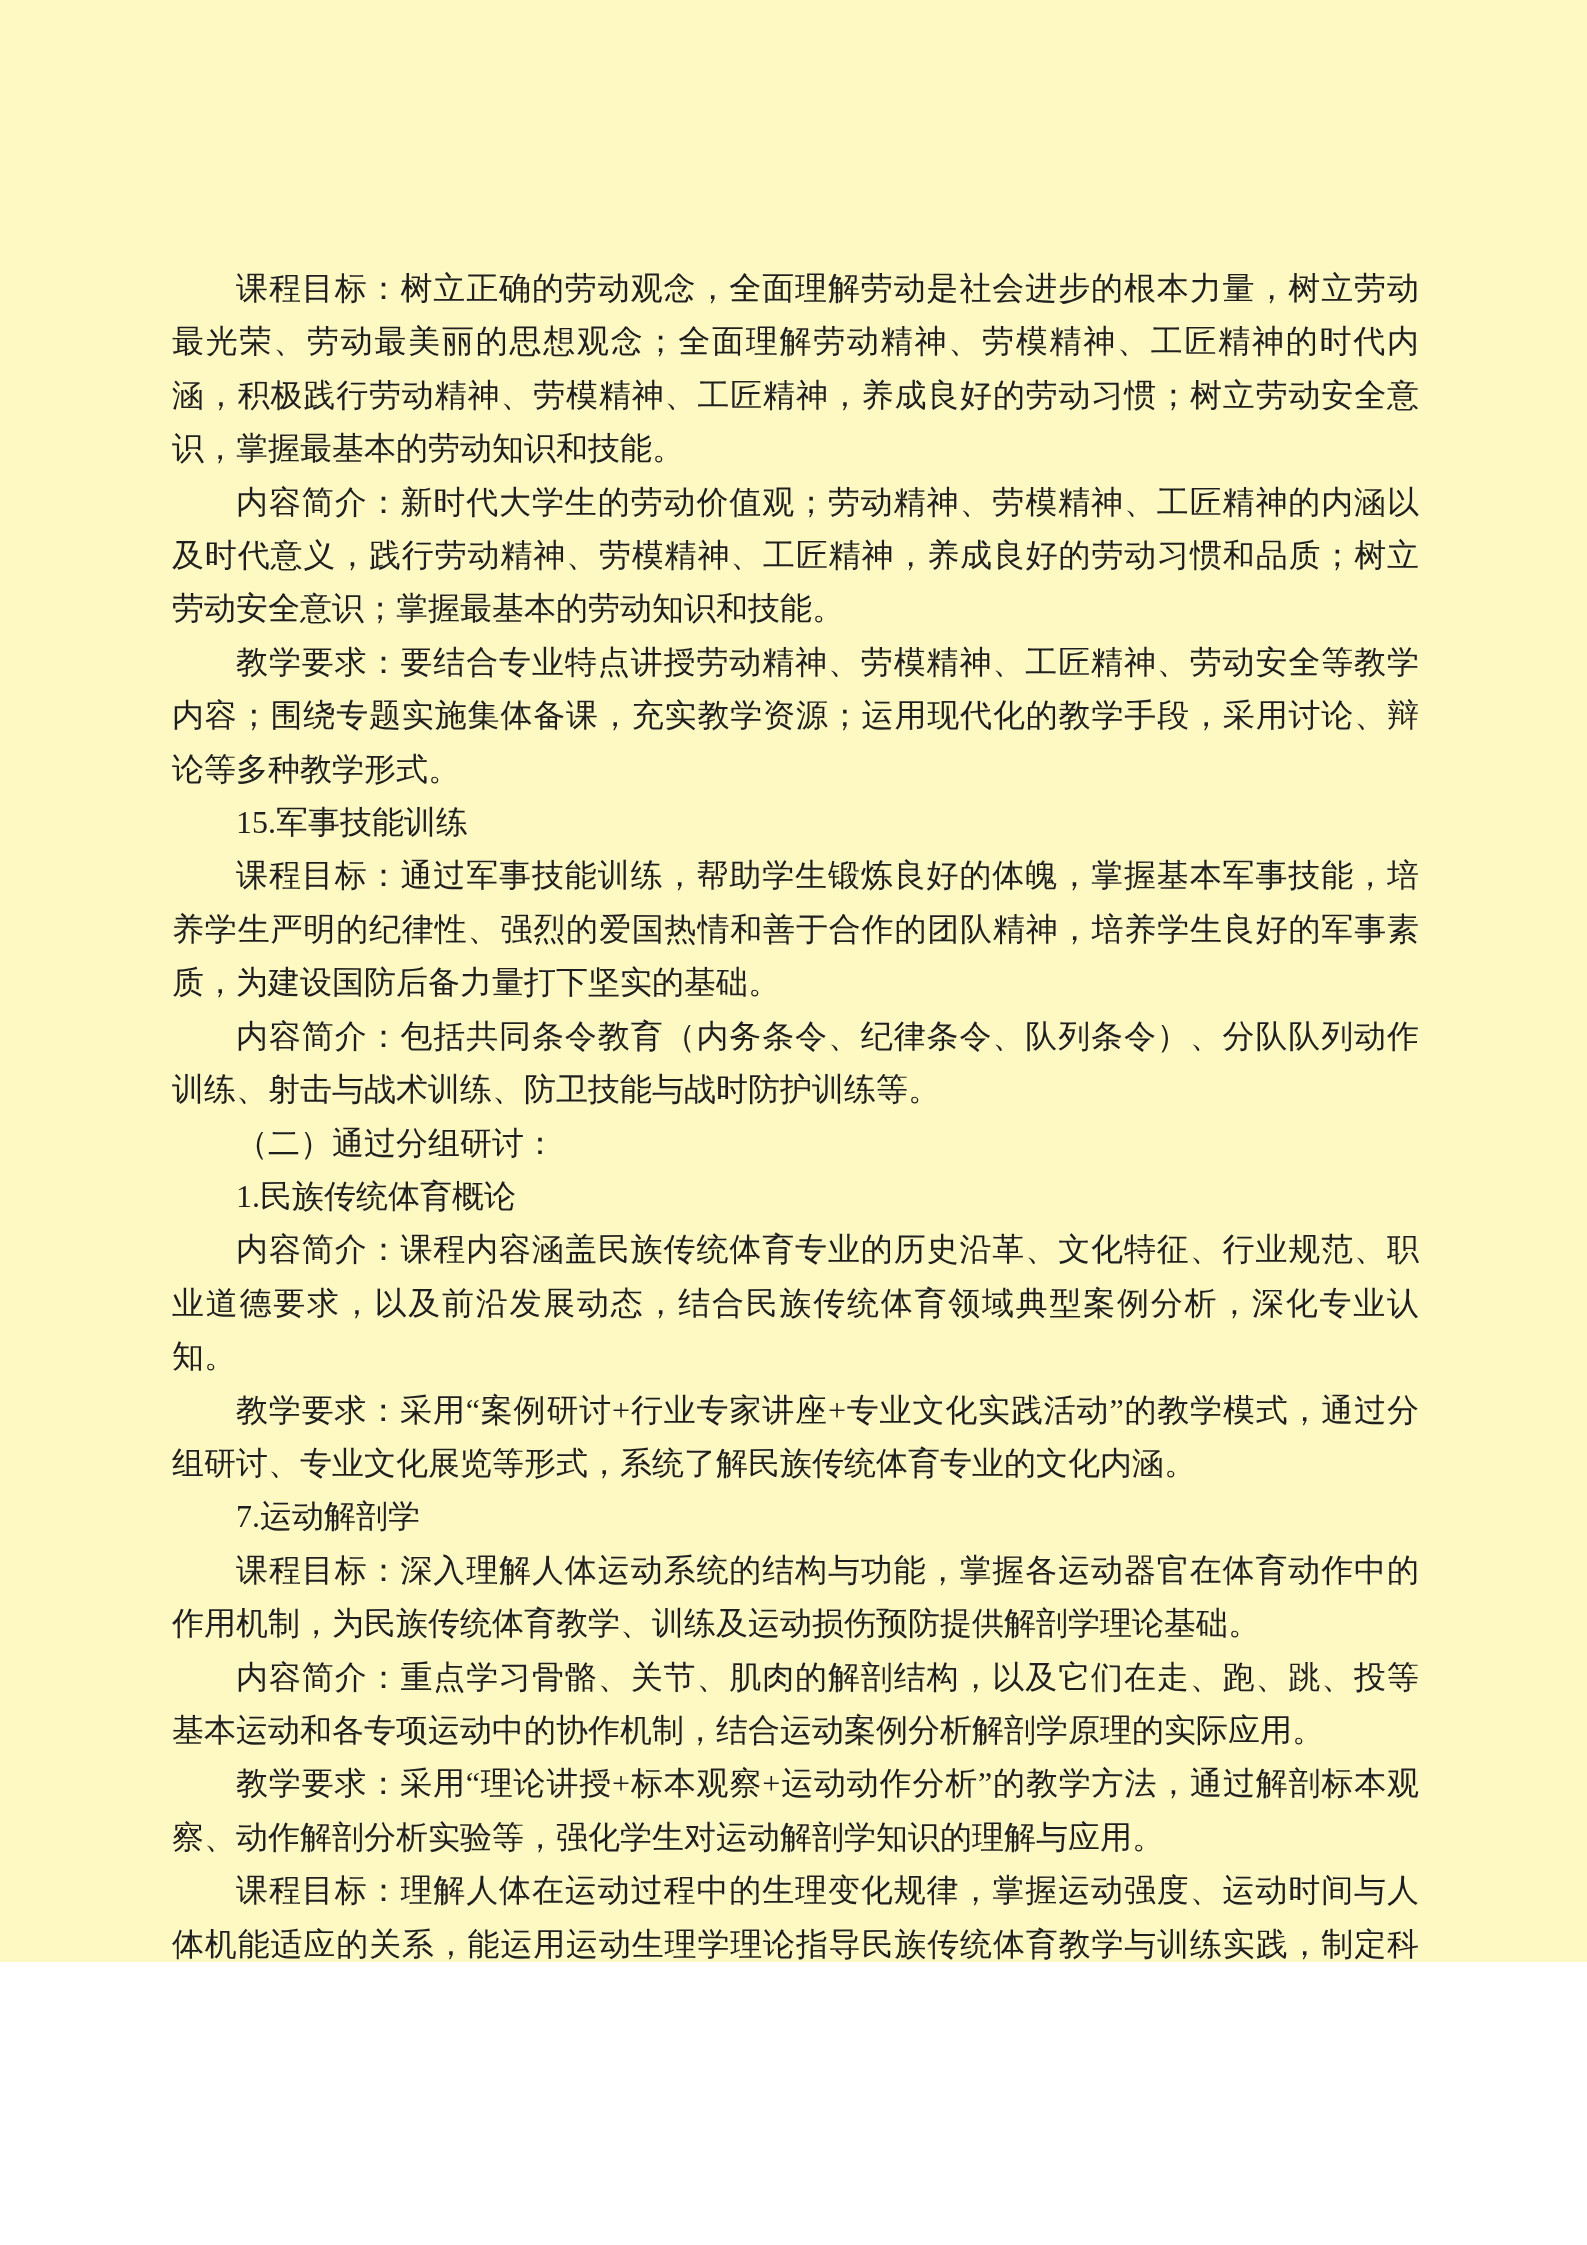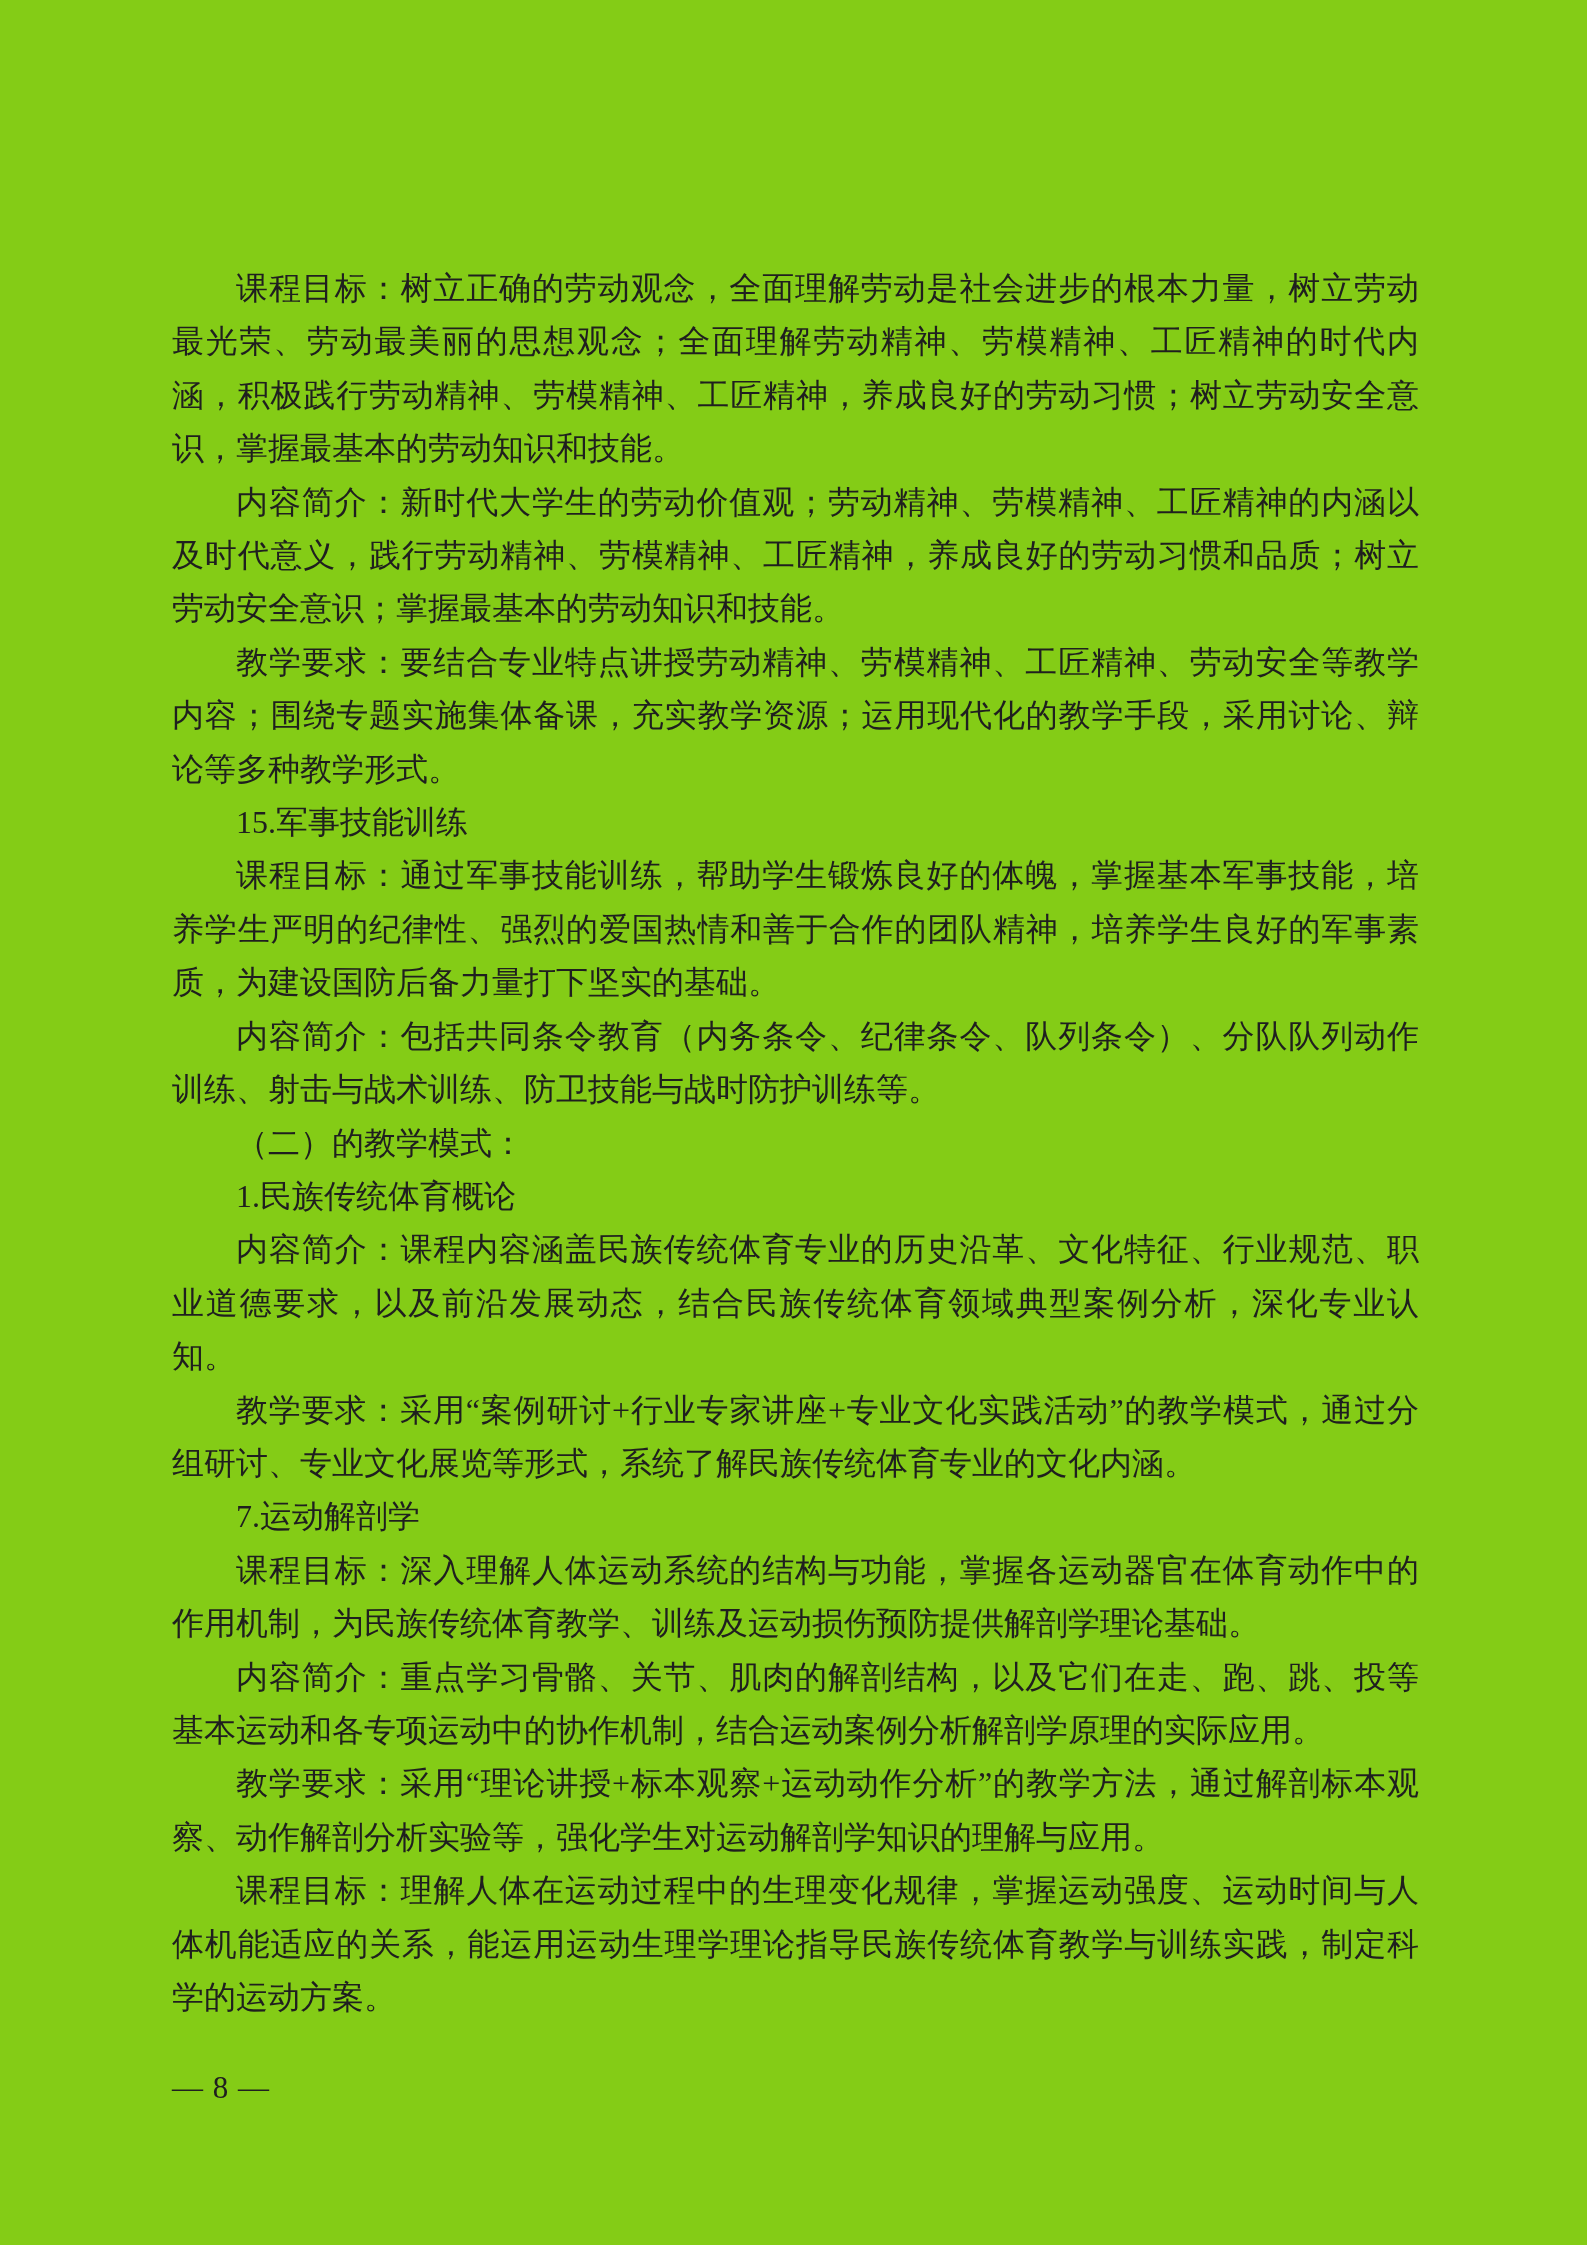--- a/index.html
+++ b/index.html
@@ -3,22 +3,22 @@
 <meta charset="utf-8">
 <style>
   html, body {
     margin: 0;
     padding: 0;
     background: #ffffff;
   }
   .page {
     position: relative;
     width: 1587px;
-    height: 2245px;
-    background: #84cc16;
+    height: 1962px;
+    background: #fef9c3;
     font-family: "Liberation Serif", "DejaVu Serif", serif;
     overflow: hidden;
   }
   .doc-body {
     position: absolute;
     left: 172px;
     top: 262px;
     width: 1247px;
     font-size: 32px;
     line-height: 53.4px;
@@ -46,21 +46,21 @@
 <body>
 
 <div class="page">
   <div class="doc-body">
     <p>课程目标：树立正确的劳动观念，全面理解劳动是社会进步的根本力量，树立劳动最光荣、劳动最美丽的思想观念；全面理解劳动精神、劳模精神、工匠精神的时代内涵，积极践行劳动精神、劳模精神、工匠精神，养成良好的劳动习惯；树立劳动安全意识，掌握最基本的劳动知识和技能。</p>
     <p>内容简介：新时代大学生的劳动价值观；劳动精神、劳模精神、工匠精神的内涵以及时代意义，践行劳动精神、劳模精神、工匠精神，养成良好的劳动习惯和品质；树立劳动安全意识；掌握最基本的劳动知识和技能。</p>
     <p>教学要求：要结合专业特点讲授劳动精神、劳模精神、工匠精神、劳动安全等教学内容；围绕专题实施集体备课，充实教学资源；运用现代化的教学手段，采用讨论、辩论等多种教学形式。</p>
     <p>15.军事技能训练</p>
     <p>课程目标：通过军事技能训练，帮助学生锻炼良好的体魄，掌握基本军事技能，培养学生严明的纪律性、强烈的爱国热情和善于合作的团队精神，培养学生良好的军事素质，为建设国防后备力量打下坚实的基础。</p>
     <p>内容简介：包括共同条令教育（内务条令、纪律条令、队列条令）、分队队列动作训练、射击与战术训练、防卫技能与战时防护训练等。</p>
-    <p>（二）的教学模式：</p>
+    <p>（二）通过分组研讨：</p>
     <p>1.民族传统体育概论</p>
     <p>内容简介：课程内容涵盖民族传统体育专业的历史沿革、文化特征、行业规范、职业道德要求，以及前沿发展动态，结合民族传统体育领域典型案例分析，深化专业认知。</p>
     <p>教学要求：采用“案例研讨+行业专家讲座+专业文化实践活动”的教学模式，通过分组研讨、专业文化展览等形式，系统了解民族传统体育专业的文化内涵。</p>
     <p>7.运动解剖学</p>
     <p>课程目标：深入理解人体运动系统的结构与功能，掌握各运动器官在体育动作中的作用机制，为民族传统体育教学、训练及运动损伤预防提供解剖学理论基础。</p>
     <p>内容简介：重点学习骨骼、关节、肌肉的解剖结构，以及它们在走、跑、跳、投等基本运动和各专项运动中的协作机制，结合运动案例分析解剖学原理的实际应用。</p>
     <p>教学要求：采用“理论讲授+标本观察+运动动作分析”的教学方法，通过解剖标本观察、动作解剖分析实验等，强化学生对运动解剖学知识的理解与应用。</p>
     <p>课程目标：理解人体在运动过程中的生理变化规律，掌握运动强度、运动时间与人体机能适应的关系，能运用运动生理学理论指导民族传统体育教学与训练实践，制定科学的运动方案。</p>
   </div>
   <div class="page-footer">— 8 —</div>

